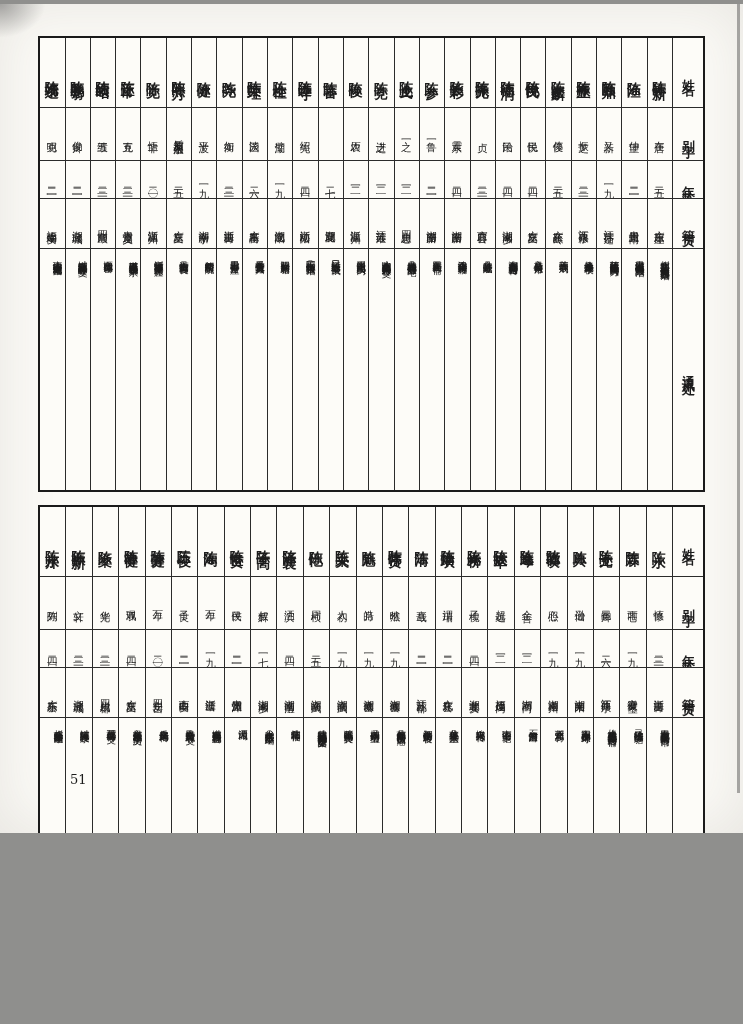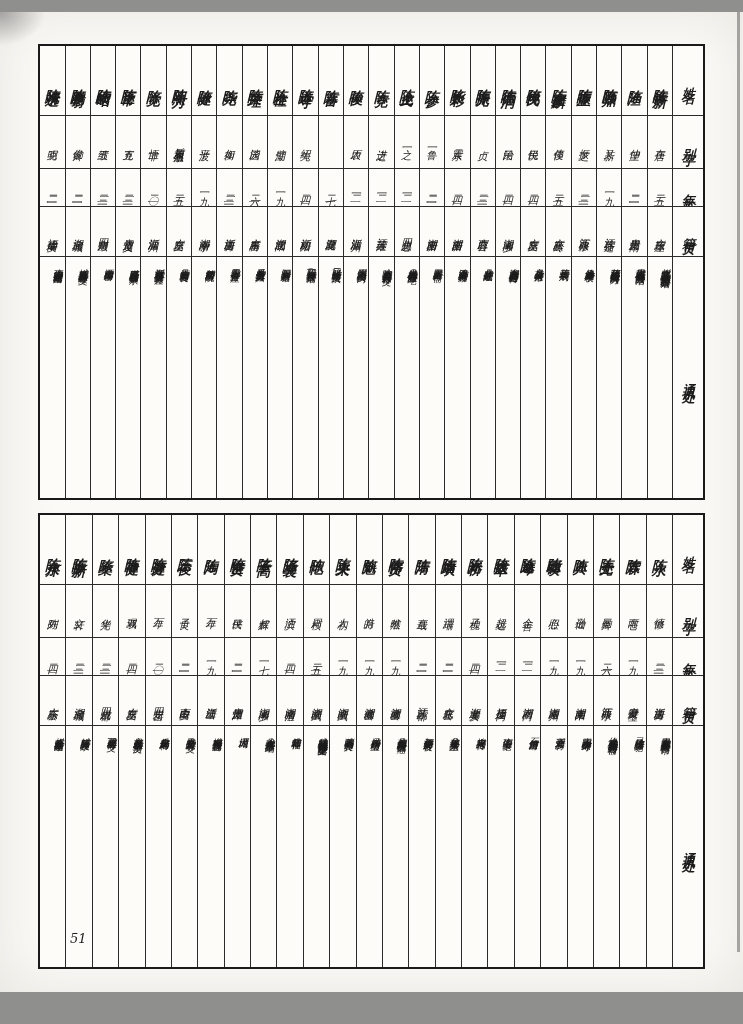--- a/index.html
+++ b/index.html
@@ -1,23 +1,22 @@
 <!DOCTYPE html>
 <html><head>
 <meta charset="utf-8">
 <style>
   html,body { margin:0; padding:0; background:#8f8f8d; }
   .scan-page {
-    position:relative; width:743px; height:980px; margin:12px auto;
+    position:relative; width:743px; height:829px; margin:4px auto;
     background:#fbfaf6;
     box-shadow: inset 0 0 60px rgba(90,85,70,0.12);
     font-family:"DejaVu Sans", sans-serif;
     color:#1c1c1c;
     overflow:hidden;
-    font-style:italic;
   }
   .scan-page::after {
     content:""; position:absolute; right:3px; top:0; bottom:40px; width:3px;
     background:rgba(70,70,70,0.45);
   }
   .corner-smudge {
     position:absolute; left:0; top:0; width:46px; height:34px;
     background:radial-gradient(ellipse at top left, rgba(90,90,90,0.5), rgba(90,90,90,0) 70%);
   }
   .tables { position:absolute; left:38px; top:32px; right:38px; }

